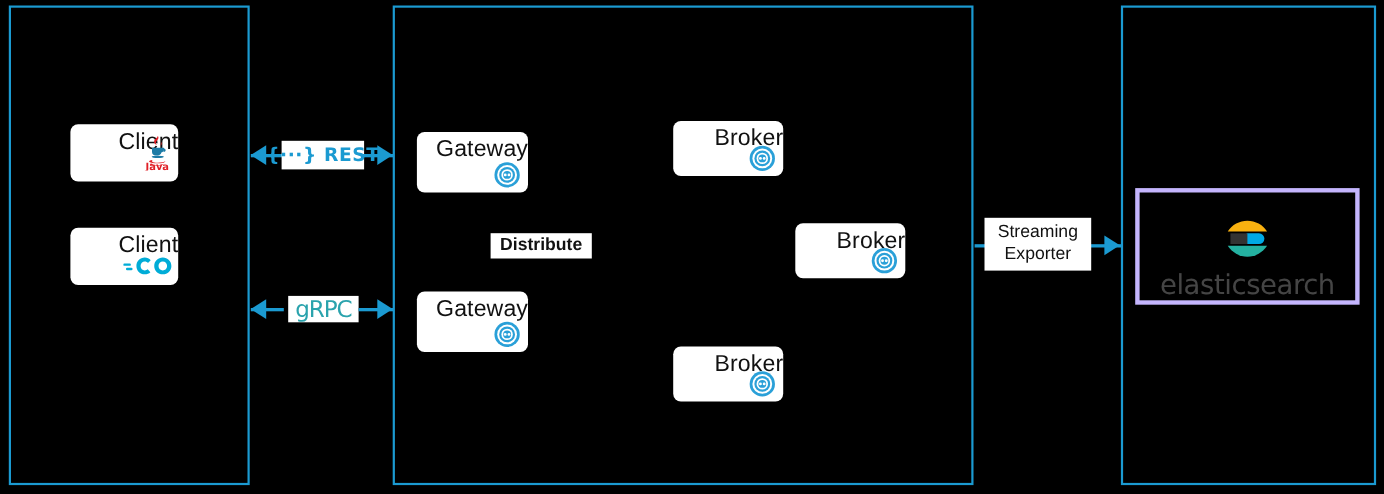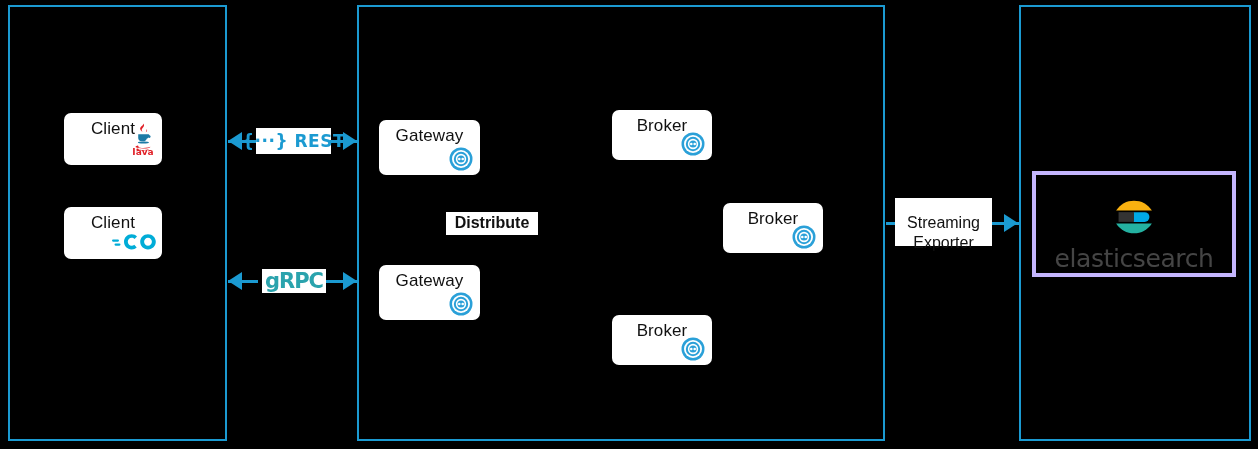--- a/index.html
+++ b/index.html
@@ -29,23 +29,23 @@
     background: #ffffff;
     border-radius: 7px;
     box-sizing: border-box;
     box-shadow: 0 0 0 0 rgba(0,0,0,0);
   }
   .node .node-label {
     position: absolute;
     left: 0;
     right: 0;
     top: 5px;
-    text-align: center;
+    text-align: right;
     color: #111111;
-    font-size: 17px;
+    font-size: 21px;
     line-height: 22px;
     letter-spacing: 0.1px;
   }
   .node .node-badge {
     position: absolute;
     right: 6px;
     bottom: 3px;
     width: 26px;
     height: 26px;
   }
@@ -95,21 +95,21 @@
   .proto-rest {
     font-family: "DejaVu Sans", sans-serif;
     font-weight: bold;
     color: #1b9ad1;
     font-size: 17px;
     letter-spacing: 0.5px;
     white-space: nowrap;
   }
   .proto-grpc {
     font-family: "DejaVu Sans", sans-serif;
-    font-weight: bold;
+    font-weight: normal;
     color: #2aa3ad;
     font-size: 21px;
     letter-spacing: -1px;
     white-space: nowrap;
   }
   
   .es-card {
     position: absolute;
     border: 4px solid #c4b5fd;
     background: transparent;
@@ -258,21 +258,21 @@
       <circle cx="13" cy="13" r="9" fill="#ffffff"></circle>
       <circle cx="13" cy="13" r="7.2" fill="#2aa0d8"></circle>
       <circle cx="13" cy="13" r="5.2" fill="#ffffff"></circle>
       <circle cx="13" cy="13" r="3.6" fill="#2aa0d8"></circle>
       <circle cx="11.3" cy="13" r="1.3" fill="#ffffff"></circle>
       <circle cx="14.7" cy="13" r="1.3" fill="#ffffff"></circle>
     </svg>
   </div>
 
   <div class="hline" style="left:886px; top:222px; width:134px;"></div>
-  <div class="chip" style="left:895px; top:198px; width:97px; height:48px; padding-top:15px;">Streaming
+  <div class="chip" style="left:895px; top:198px; width:97px; height:48px; padding-top:3px;">Streaming
 Exporter</div>
   <div class="arrow-r" style="left:1004px; top:214px;"></div>
 
   <div class="es-card" style="left:1032px; top:171px; width:204px; height:106px;">
     <svg class="es-logo" width="52" height="52" viewBox="0 0 64 64">
 
       <path d="M10 24 A26 26 0 0 1 54 24 Z" fill="#f9b110"></path>
 
       <path d="M10 40 A26 26 0 0 0 54 40 Z" fill="#24b1a1"></path>
 

